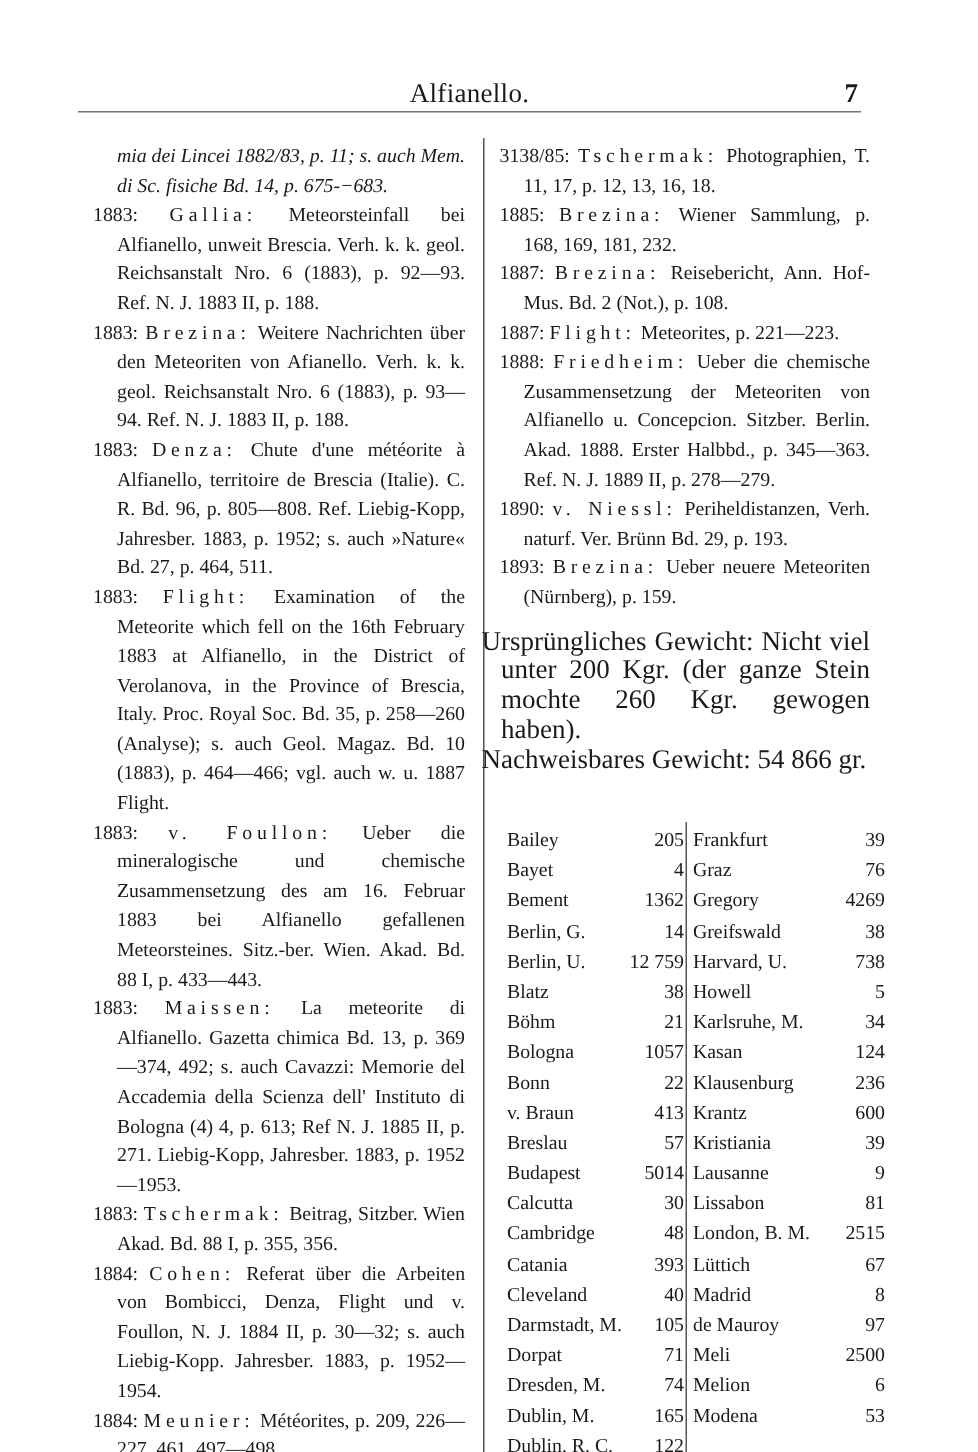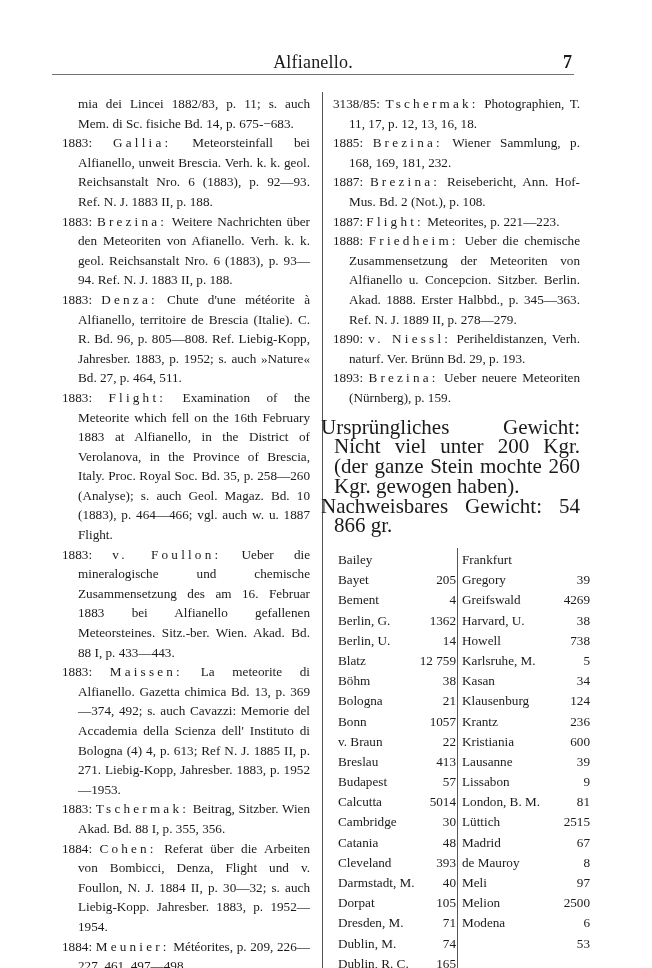--- a/index.html
+++ b/index.html
@@ -24,36 +24,36 @@
     position: absolute; top: 94px;
     font-family: "Liberation Serif", serif; font-size: 13.2px; line-height: 19.6px;
   }
   .col.left { left: 62px; width: 248px; }
   .col.right { left: 333px; width: 247px; }
   .divider {
     position: absolute; left: 322px; top: 92px; width: 1px; height: 878px;
     background: #555;
   }
   .entry { text-indent: -16px; padding-left: 16px; text-align: justify; }
-  .entry.cont { text-indent: 0; }
+  .entry.cont { text-indent: 0; font-style: italic; }
   .yr { }
   .auth { letter-spacing: 3.2px; }
   .weight-block {
-    font-size: 21px; line-height: 19.8px; margin-top: 10px; margin-left: -12px;
+    font-size: 18px; line-height: 19.8px; margin-top: 10px; margin-left: -12px;
   }
   .weight-block .wline { text-indent: -13px; padding-left: 13px; text-align: justify; }
   .wtable {
     position: absolute; left: 338px; top: 550px; width: 252px;
     font-family: "Liberation Serif", serif; font-size: 13.2px;
   }
   .wtable .half { position: absolute; top: 0; }
   .wtable .half.a { left: 0; width: 118px; }
   .wtable .half.b { left: 124px; width: 128px; }
   .wtable .vline { position: absolute; left: 119px; top: -2px; width: 1px; height: 424px; background: #555; }
-  .row { height: 20.2px; line-height: 20.2px; display: flex; justify-content: space-between; flex-direction: column; }
+  .row { height: 20.2px; line-height: 20.2px; display: flex; justify-content: space-between; }
   .row .n { white-space: nowrap; }
   .row .w { text-align: right; white-space: nowrap; }
 </style>
 </head>
 <body>
 
 <div class="header">
   <div class="title">Alfianello.</div>
   <div class="pageno">7</div>
 </div>
@@ -176,20 +176,24 @@
         <span class="n">Dublin, R. C.</span>
         <span class="w">122</span>
       </div>
     </div>
   <div class="half b" id="tblB">
       <div class="row">
         <span class="n">Frankfurt</span>
         <span class="w">39</span>
       </div>
       <div class="row">
+        <span class="n">Graz</span>
+        <span class="w">76</span>
+      </div>
+      <div class="row">
         <span class="n">Gregory</span>
         <span class="w">4269</span>
       </div>
       <div class="row">
         <span class="n">Greifswald</span>
         <span class="w">38</span>
       </div>
       <div class="row">
         <span class="n">Harvard, U.</span>
         <span class="w">738</span>

